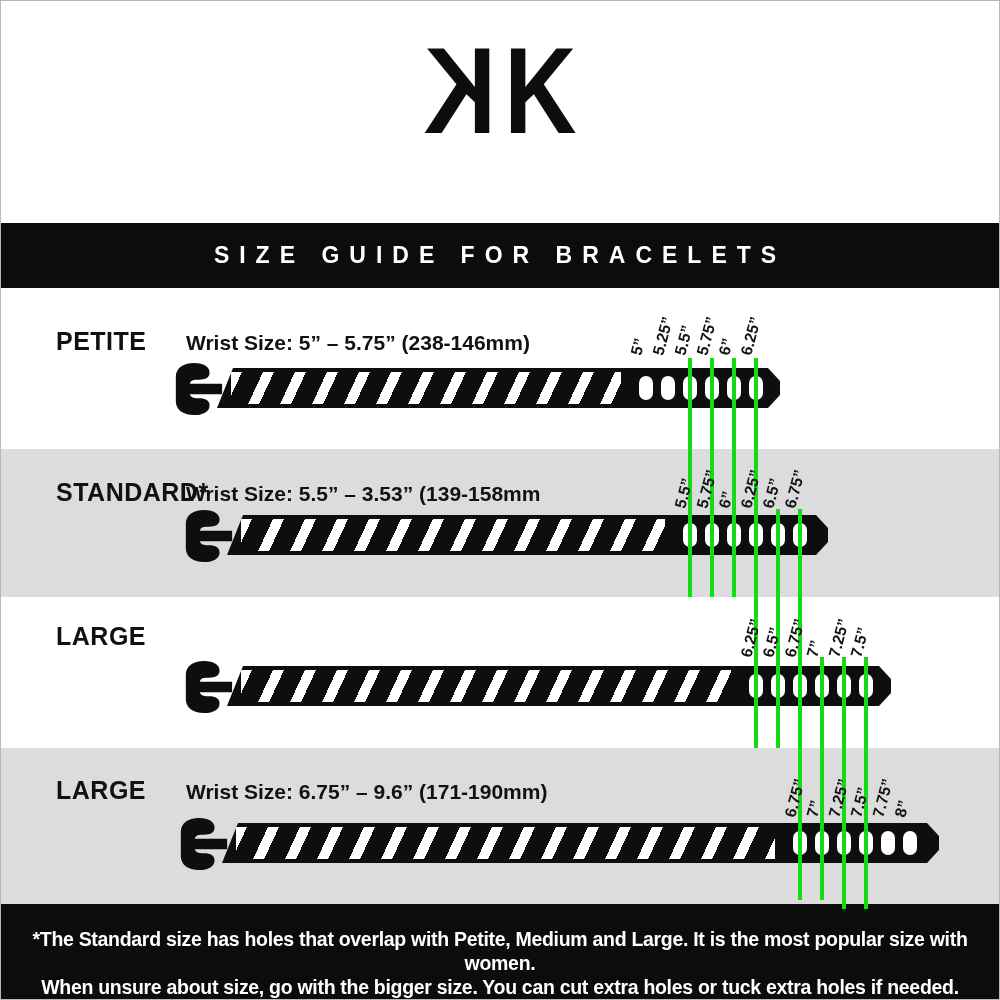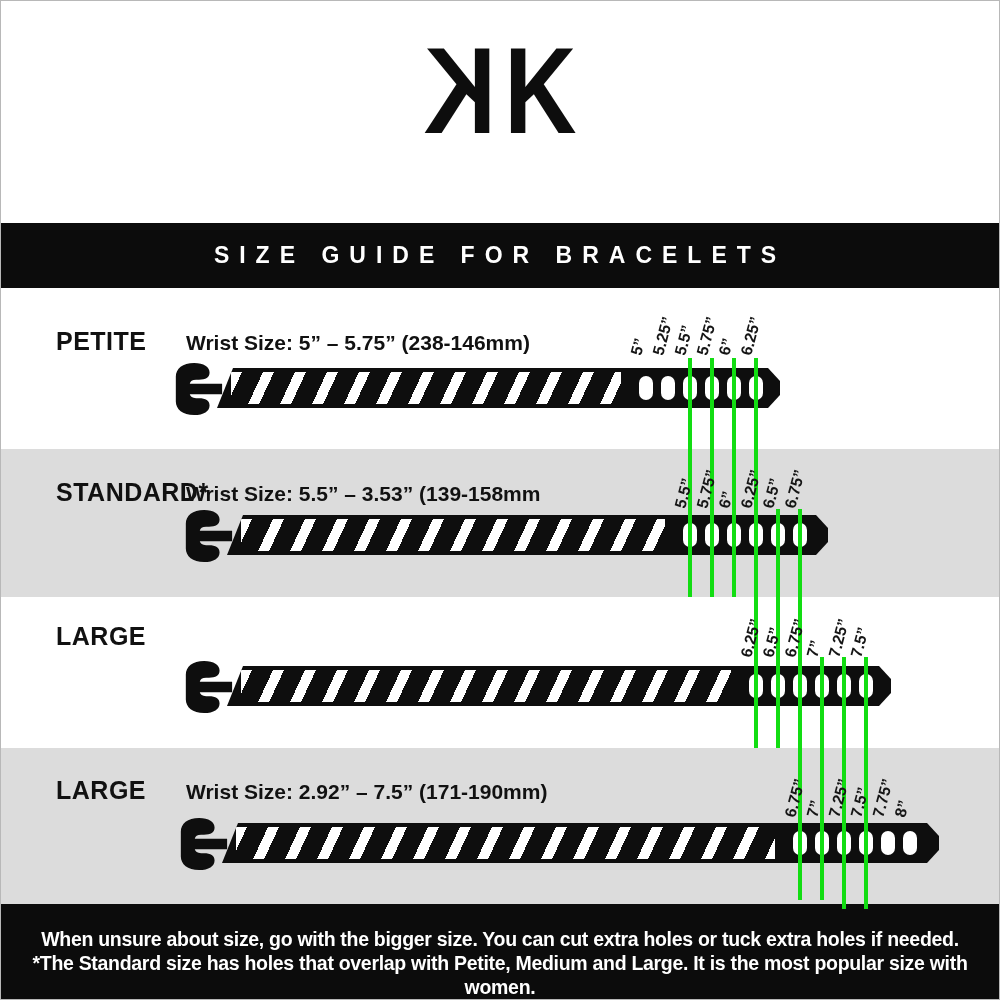--- a/index.html
+++ b/index.html
@@ -145,21 +145,21 @@
     </div>
   </div>
   <span class="tick" style="left:753px;top:641px">6.25”</span>
   <span class="tick" style="left:775px;top:641px">6.5”</span>
   <span class="tick" style="left:797px;top:641px">6.75”</span>
   <span class="tick" style="left:819px;top:641px">7”</span>
   <span class="tick" style="left:841px;top:641px">7.25”</span>
   <span class="tick" style="left:863px;top:641px">7.5”</span>
 
   <span class="size-name" style="left:55px;top:775px">LARGE</span>
-  <span class="wrist-size" style="left:185px;top:779px">Wrist Size:  2.92” – 7.5” (171-190mm)</span>
+  <span class="wrist-size" style="left:185px;top:779px">Wrist Size:  6.75” – 9.6” (171-190mm)</span>
   <div class="bracelet" style="left:177px;top:815px;width:766px;height:56px">
     <svg class="hook" width="50" height="54" viewBox="0 0 50 56">
       <path fill="#0e0e0e" d="M21 1 C9 1 2 7 2 15 L2 41 C2 49 9 55 21 55 C31 55 37 51 37 45 C37 40 33 37.5 26 37.5 L23 37.5 C19 37.5 17 36 16.5 33.5 L50 33.5 L50 22.5 L16.5 22.5 C17 20 19 18.5 23 18.5 L26 18.5 C33 18.5 37 16 37 11 C37 5 31 1 21 1 Z"></path>
     </svg>
     <div class="strap" style="left:44px;width:717px">
       <div class="stripes" style="width:539px"></div>
       <div class="hole" style="left:571px"></div>
       <div class="hole" style="left:593px"></div>
       <div class="hole" style="left:615px"></div>
       <div class="hole" style="left:637px"></div>
@@ -180,17 +180,17 @@
     <div class="gline" style="left:731px;top:357px;height:239px"></div>
     <div class="gline" style="left:753px;top:357px;height:390px"></div>
     <div class="gline" style="left:775px;top:508px;height:239px"></div>
     <div class="gline" style="left:797px;top:508px;height:391px"></div>
     <div class="gline" style="left:819px;top:656px;height:243px"></div>
     <div class="gline" style="left:841px;top:656px;height:252px"></div>
     <div class="gline" style="left:863px;top:656px;height:252px"></div>
   </div>
 
   <div class="footer">
+    <p>*The Standard size has holes that overlap with Petite, Medium and Large. It is the most popular size with women.</p>
     <p>When unsure about size, go with the bigger size. You can cut extra holes or tuck extra holes if needed.</p>
-    <p>*The Standard size has holes that overlap with Petite, Medium and Large. It is the most popular size with women.</p>
   </div>
 
 </div>
 
 </body></html>

